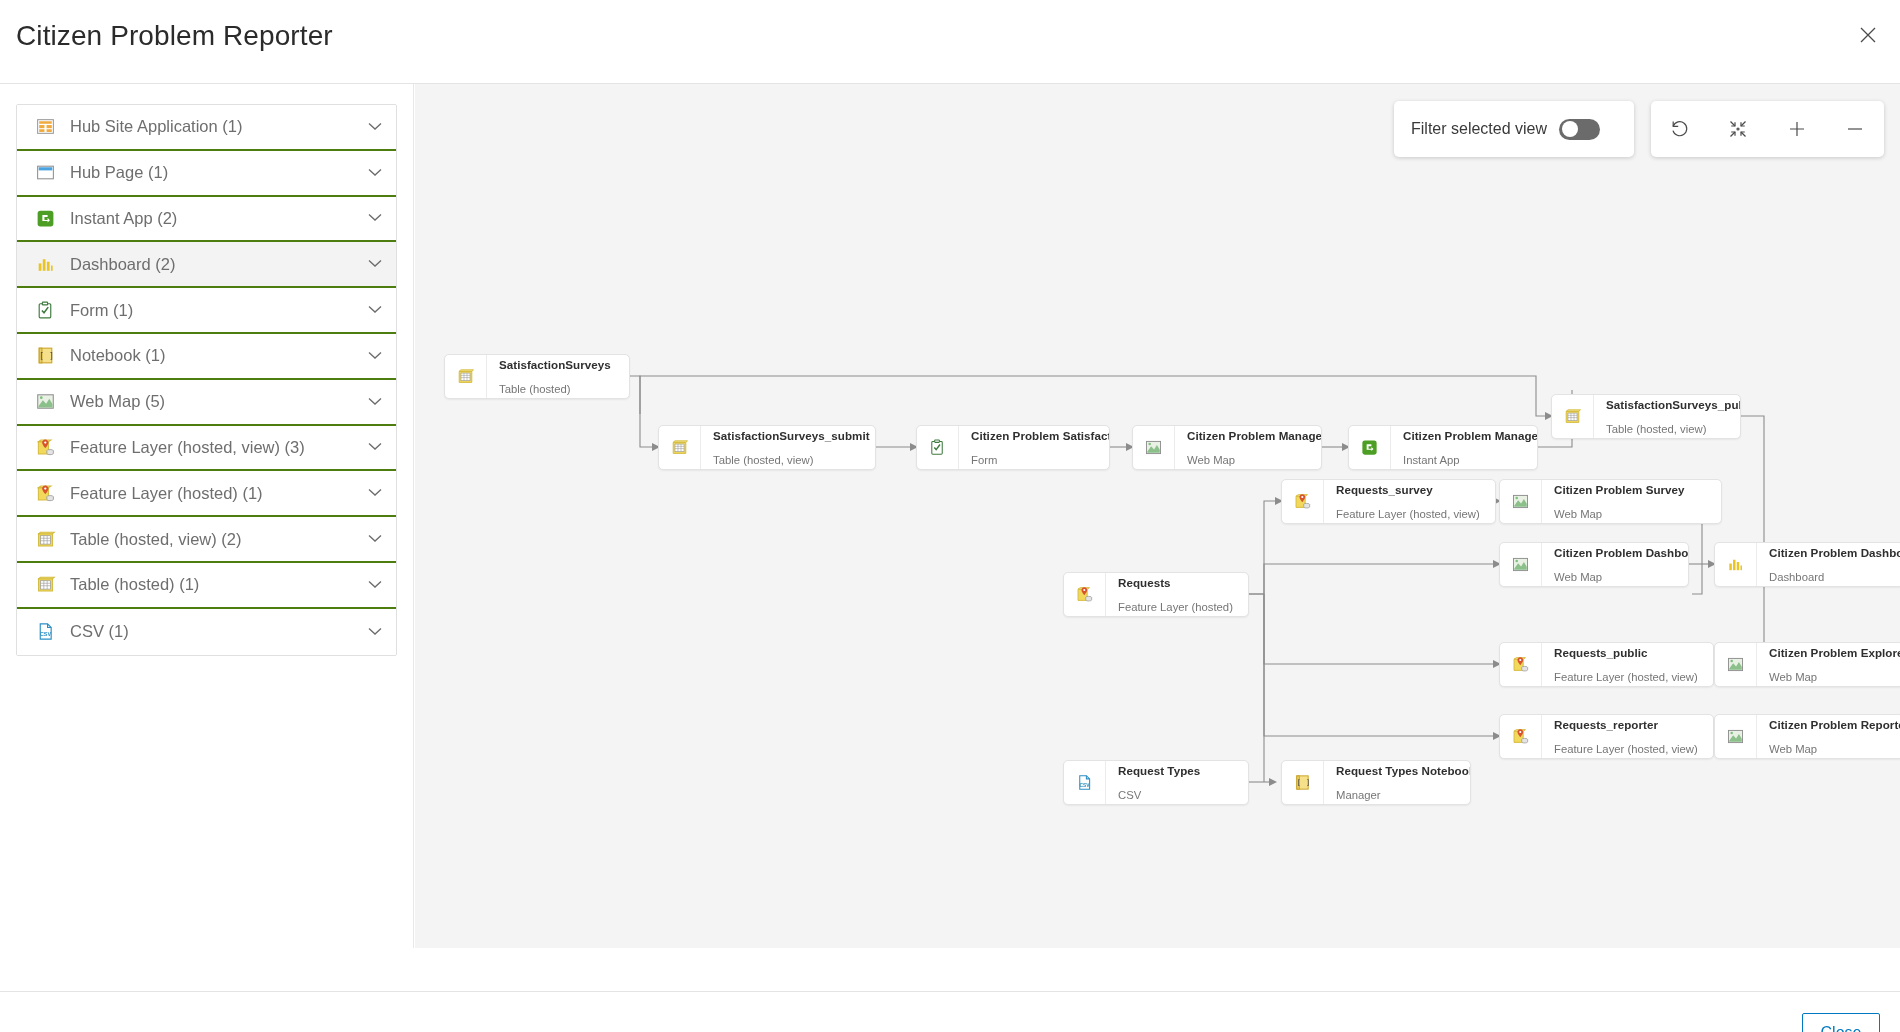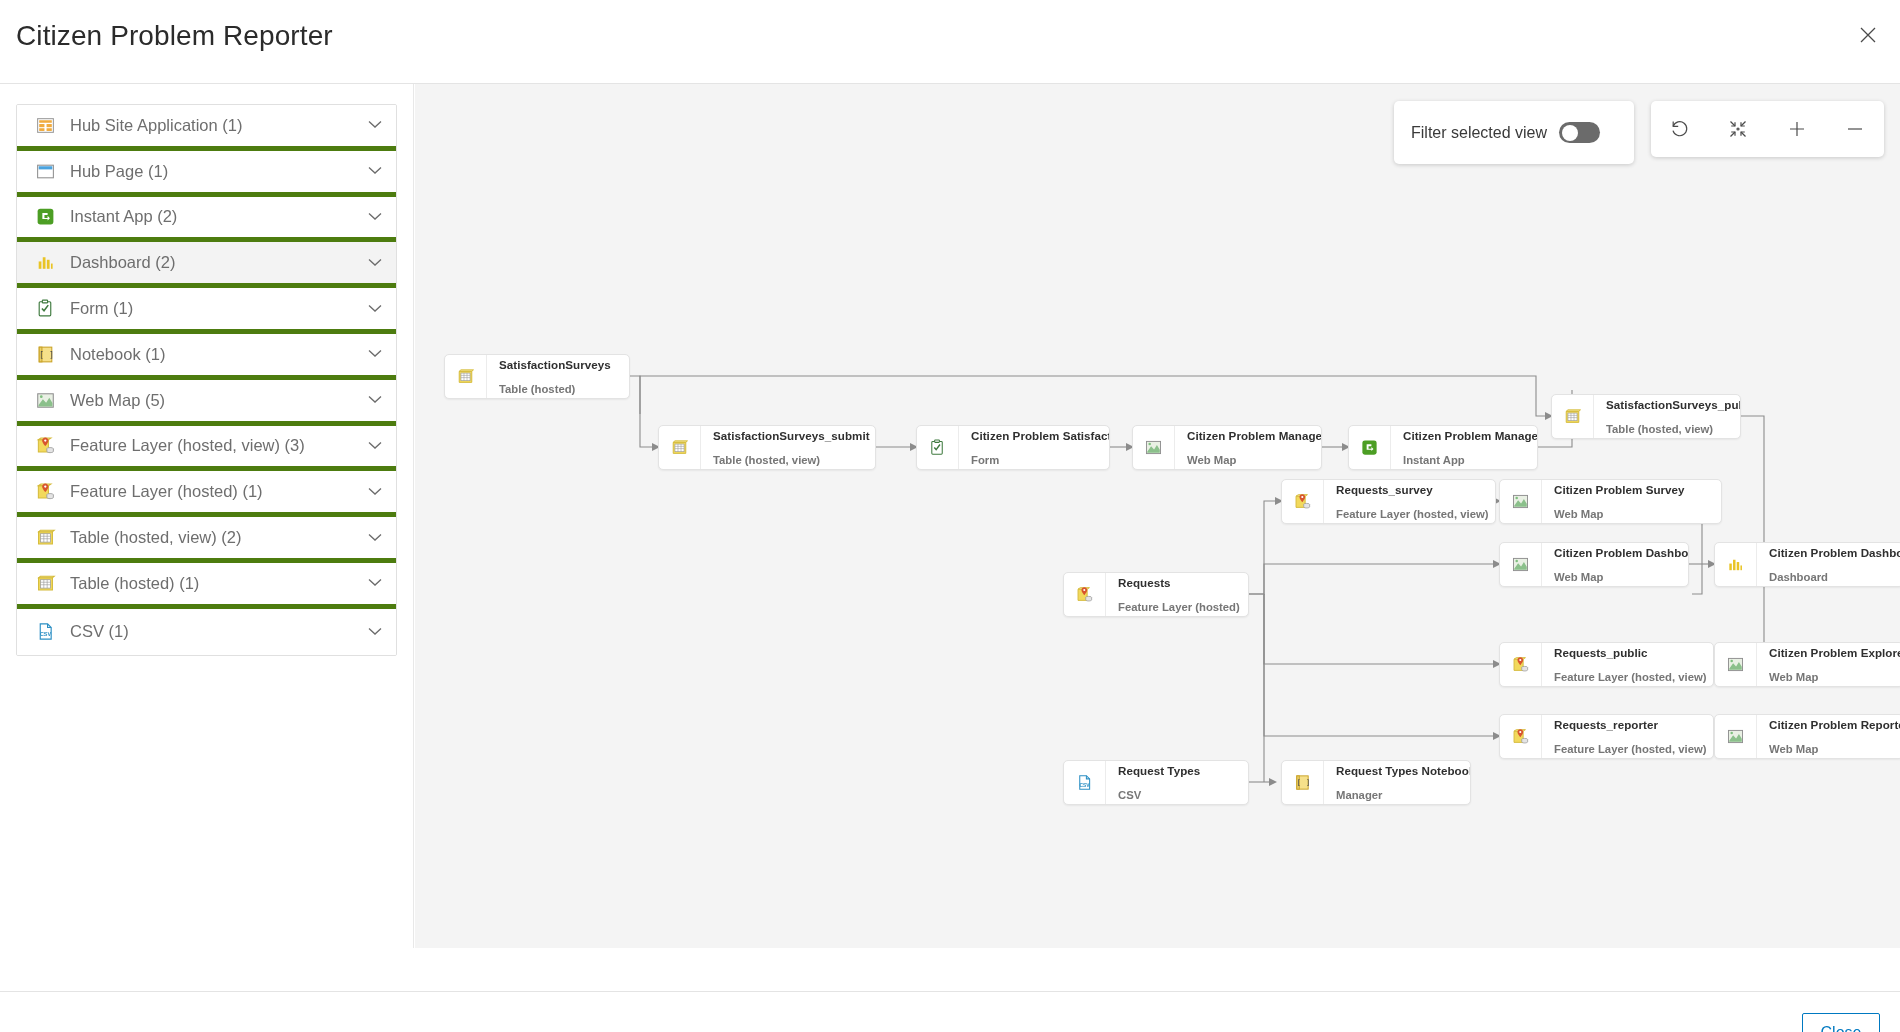--- a/index.html
+++ b/index.html
@@ -43,21 +43,21 @@
     border: 1px solid #e0e0e0;
     border-radius: 2px;
     overflow: hidden;
     background: #fff;
   }
   .acc-item {
     position: relative;
     height: 45.8px;
     display: flex; align-items: center;
     padding: 0 14px 0 17px;
-    border-bottom: 5px solid #4d7c0f;
+    border-bottom: 2px solid #4d7c0f;
     cursor: pointer;
     background: #ffffff;
   }
   .acc-item:last-child { border-bottom: none; }
   .acc-item.selected { background: #f3f3f3; }
   .acc-ico {
     width: 22px; height: 22px;
     margin-right: 14px;
     flex: 0 0 22px;
     display: flex; align-items: center; justify-content: center;
@@ -107,28 +107,28 @@
     display: flex; flex-direction: column; justify-content: center;
     padding-left: 12px; padding-right: 10px;
     overflow: hidden;
   }
   .node-title {
     font-size: 11.6px; color: #2f2f2f; font-weight: 700;
     letter-spacing: .05px; white-space: nowrap;
     line-height: 14px;
   }
   .node-sub {
-    font-size: 11.3px; color: #767676; font-weight: 700;
+    font-size: 11.3px; color: #767676; font-weight: 400;
     white-space: nowrap; line-height: 14px; margin-top: 10px;
   }
 
   
   .filter-panel {
     position: absolute; left: 1394px; top: 101px;
-    width: 240px; height: 63px;
+    width: 240px; height: 56px;
     background: #fff; border-radius: 5px;
     box-shadow: 0 1px 4px rgba(0,0,0,.18);
     display: flex; align-items: center;
     padding: 0 17px;
   }
   .filter-label { font-size: 16px; color: #3a3a3a; }
   .toggle {
     margin-left: 12px;
     width: 41px; height: 21px;
     background: #6b6b6b; border-radius: 11px;

